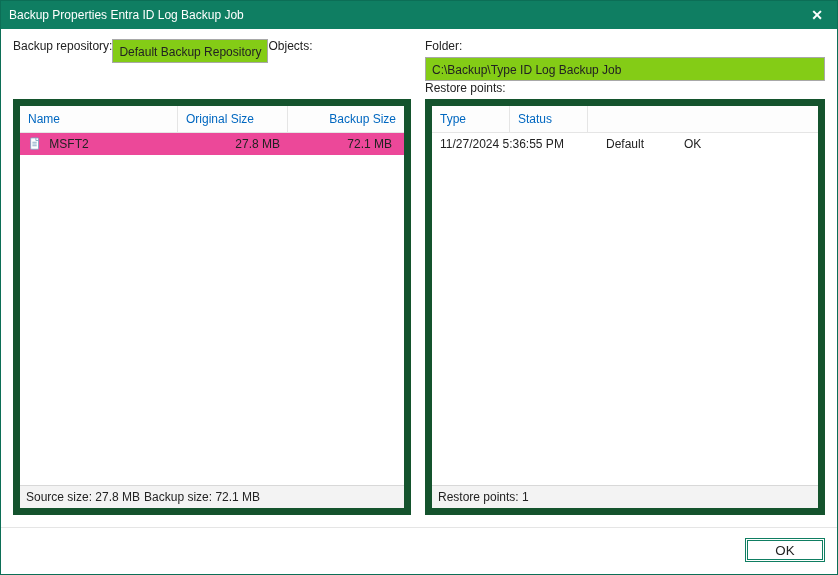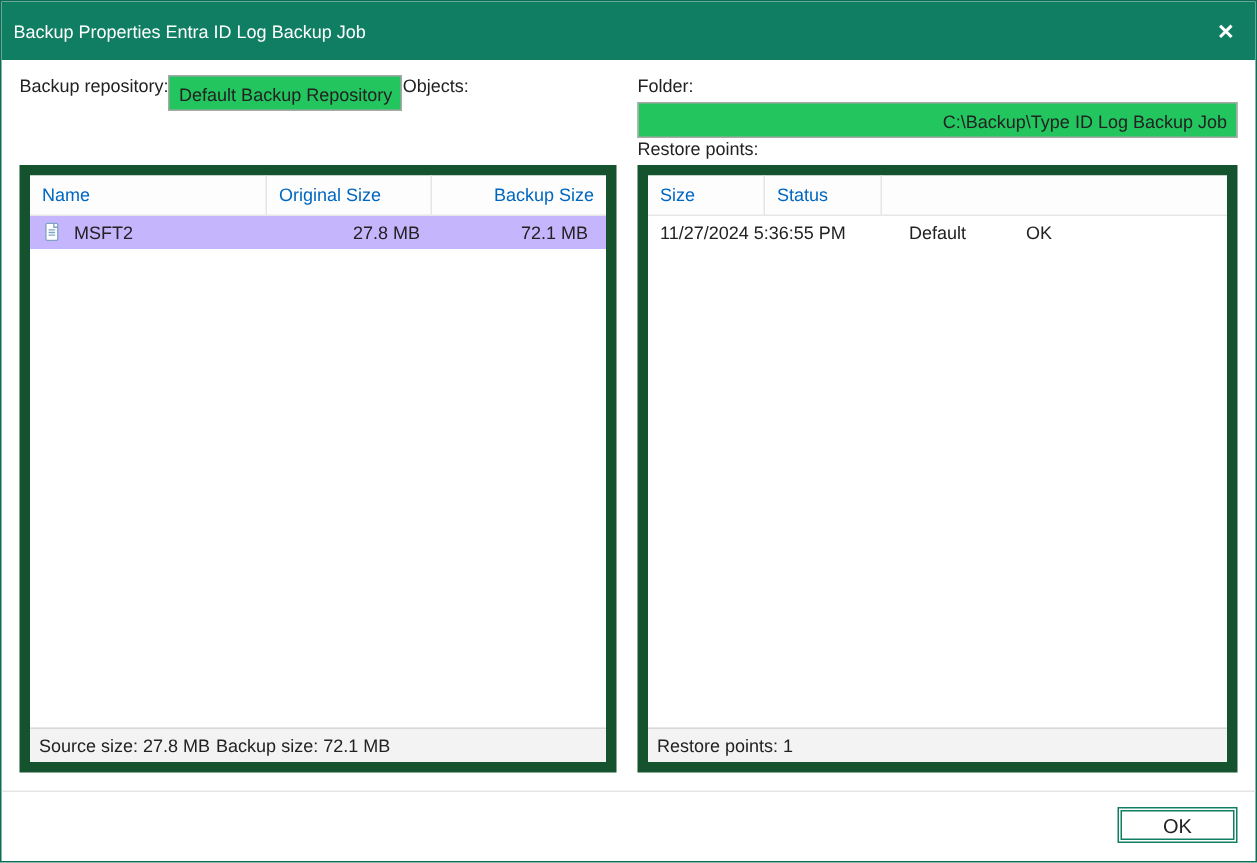--- a/index.html
+++ b/index.html
@@ -10,21 +10,21 @@
     background: #fff;
     width: 838px;
     height: 575px;
     border: 1px solid #0c6e56;
     display: flex;
     flex-direction: column;
   }
   .titlebar {
     background: #0f7e62;
     color: #fff;
-    height: 39px;
+    height: 28px;
     display: flex;
     align-items: center;
     padding: 0 8px;
     justify-content: space-between;
   }
   .titlebar .close {
     font-weight: bold;
     font-size: 14px;
     cursor: pointer;
     padding: 0 6px;
@@ -40,26 +40,25 @@
     gap: 14px;
   }
   .col-left { flex: 0 0 398px; display:flex; }
   .col-right { flex: 1; display:flex; flex-direction:column; }
   .field-label {
     color: #222;
     margin-bottom: 4px;
   }
   .readonly-box {
     border: 1px solid #a8a8a8;
-    background: #22c55e;
+    background: #84cc16;
     padding: 4px 6px;
     color: #222;
     height: 24px;
     line-height: 16px;
-    text-align: right;
   }
   .section-label {
     margin-bottom: 4px;
     color: #222;
   }
   .panels {
     display: flex;
     gap: 14px;
     flex: 1;
     min-height: 0;
@@ -85,21 +84,21 @@
   .list-header .hcell:last-child { border-right: none; }
   .list-body {
     flex: 1;
     overflow: auto;
   }
   .row {
     display: flex;
     align-items: center;
     height: 22px;
   }
-  .row.selected { background: #c4b5fd; }
+  .row.selected { background: #ec4899; }
   .cell { padding: 0 8px; color: #222; overflow:hidden; white-space:nowrap; }
   .icon {
     display:inline-block;
     width:14px; height:14px;
     margin-right:4px;
     vertical-align:-3px;
   }
   .statusbar {
     border-top: 1px solid #d8d8d8;
     background: #f3f3f3;
@@ -186,21 +185,21 @@
         </div>
       </div>
       <div class="statusbar">
         <span>Source size: 27.8 MB</span>
         <span>Backup size: 72.1 MB</span>
       </div>
     </div>
 
     <div class="list-panel col-right">
       <div class="list-header">
-        <div class="hcell rp-type">Size</div>
+        <div class="hcell rp-type">Type</div>
         <div class="hcell rp-status">Status</div>
         <div class="hcell rp-extra"></div>
       </div>
       <div class="list-body">
         <div class="row">
           <div class="cell rp-date">11/27/2024 5:36:55 PM</div>
           <div class="cell rp-type">Default</div>
           <div class="cell rp-status">OK</div>
         </div>
       </div>

